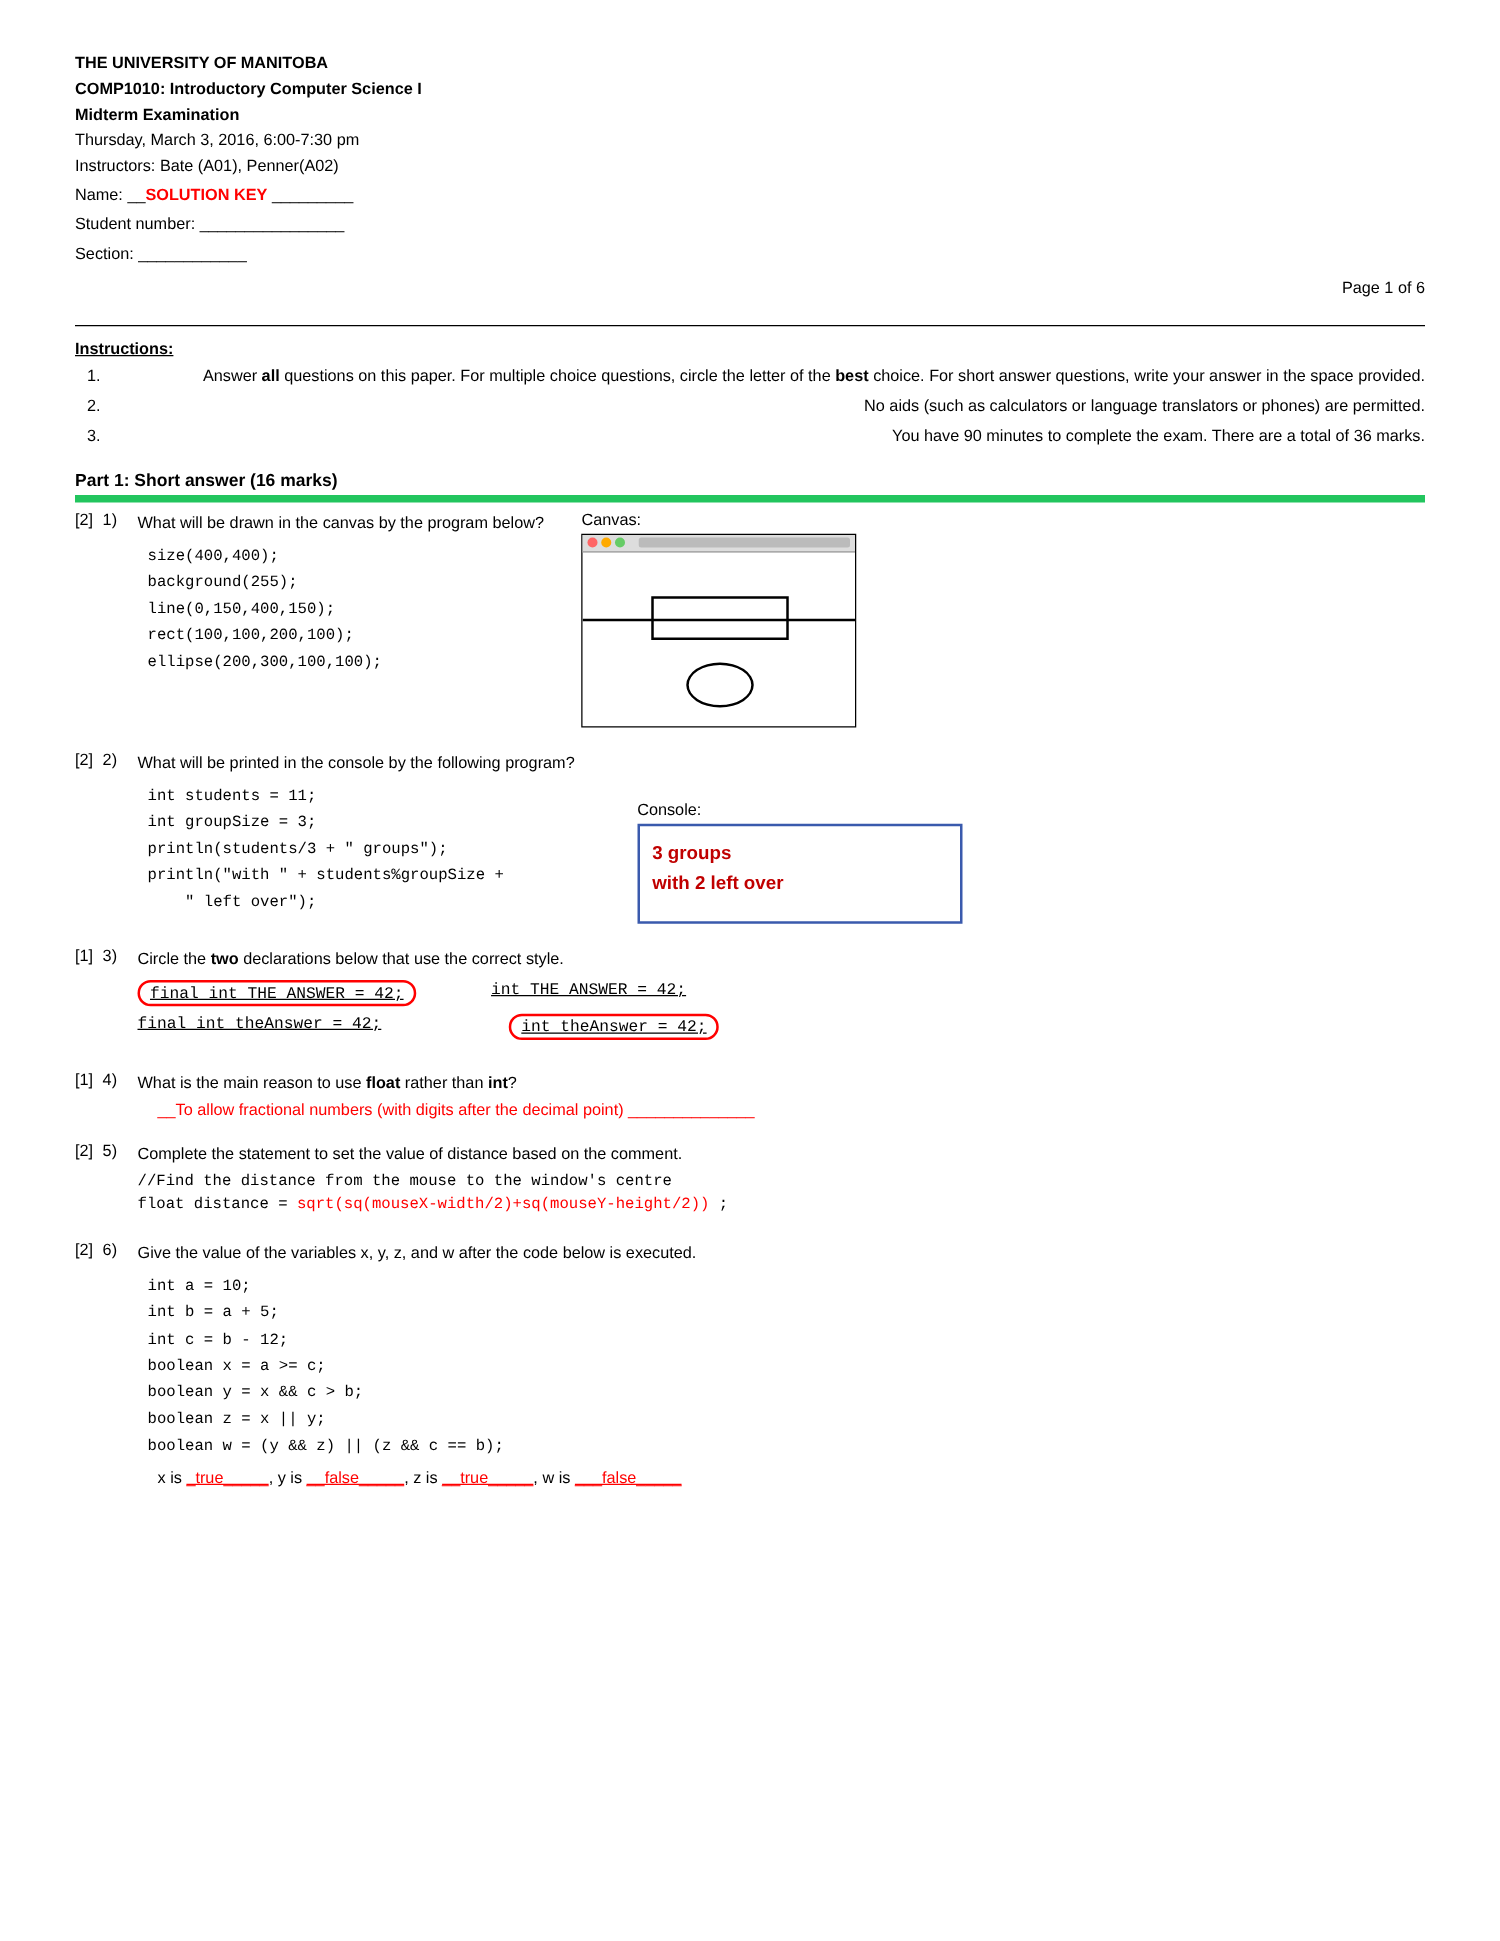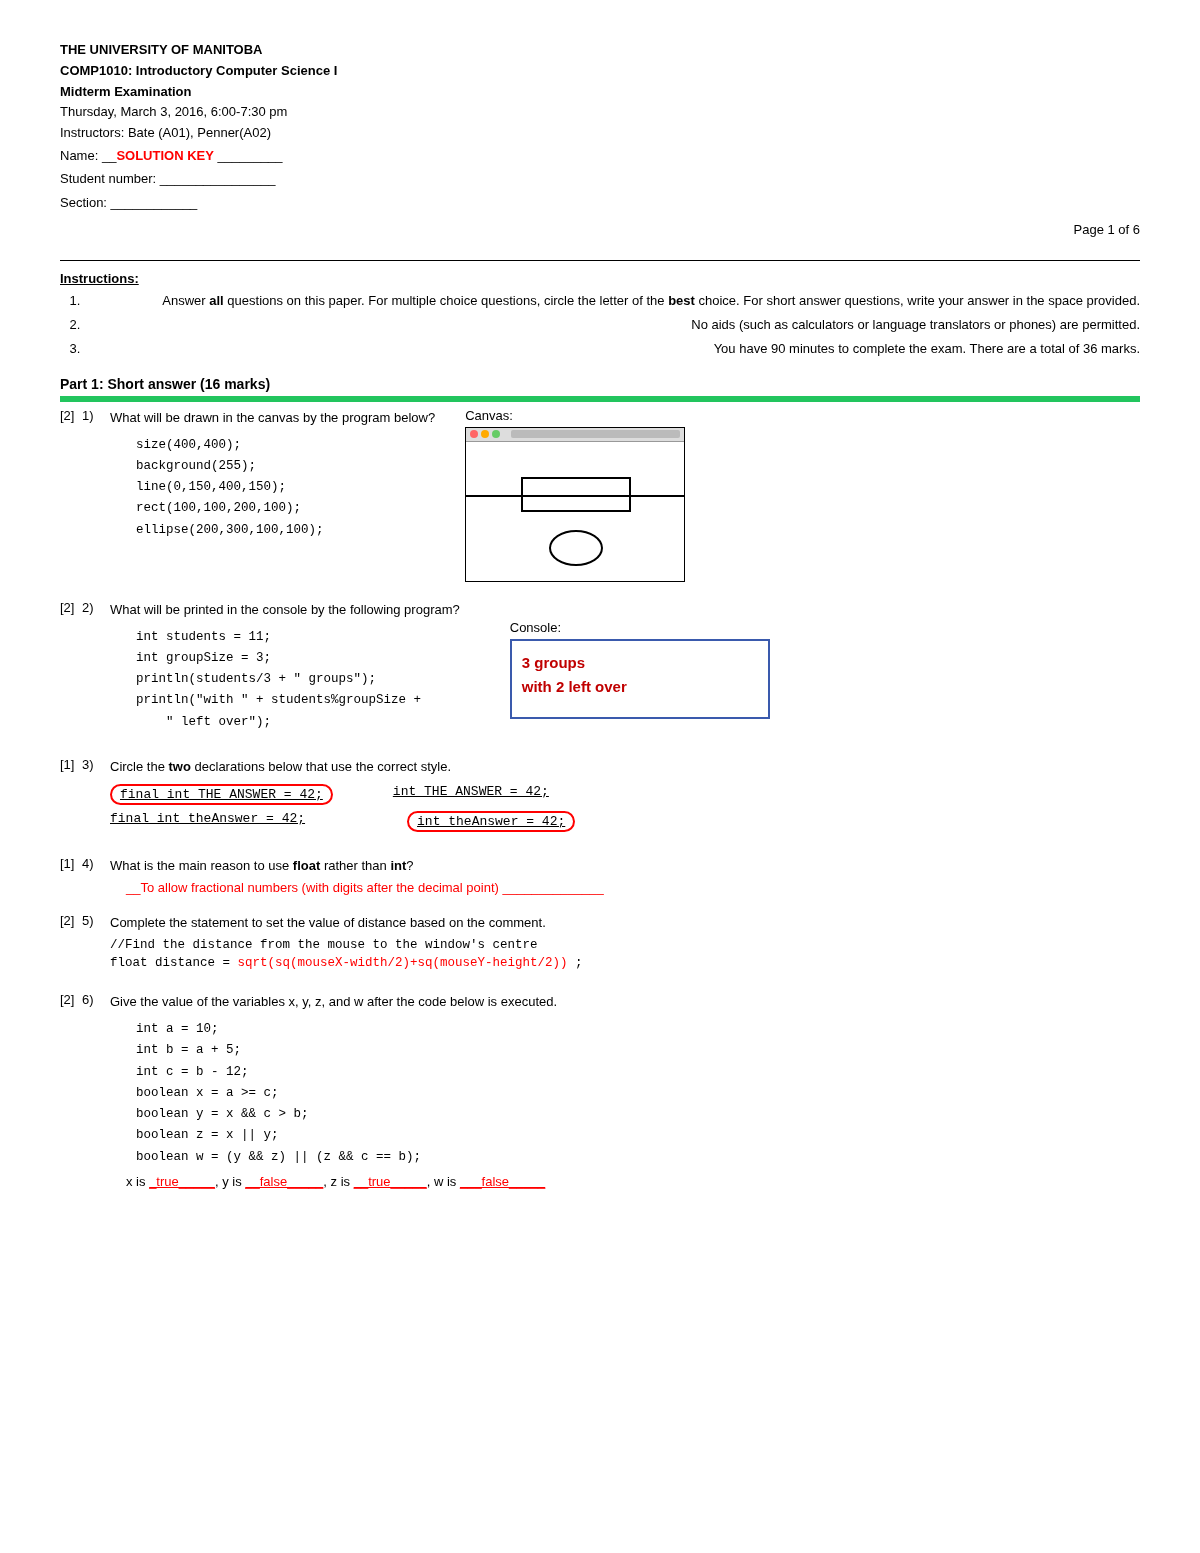--- a/index.html
+++ b/index.html
@@ -45,37 +45,37 @@
       margin-left: 20px;
       padding: 10px;
       flex-shrink: 0;
     }
     .console-label { font-size: 13px; margin-left: 20px; margin-bottom: 4px; }
     .console-text { color: #c00000; font-size: 15px; font-weight: bold; line-height: 1.6; }
     .code-block {
       font-family: 'Courier New', Courier, monospace;
       font-size: 12.5px;
       line-height: 1.7;
-      margin: 6px 0 6px 26px;
+      margin: 6px 0 6px 8px;
     }
     .answer-text { color: red; font-size: 13px; }
     .declaration-row { display: flex; gap: 60px; margin: 6px 0; font-family: 'Courier New', Courier, monospace; font-size: 13px; text-decoration: underline; }
     .circled-correct {
       display: inline-block;
       border: 2px solid red;
       border-radius: 20px;
       padding: 1px 8px;
       color: #000;
     }
     .answer-line { margin-top: 4px; font-size: 13px; margin-left: 16px; }
     .q5-code { font-family: 'Courier New', Courier, monospace; font-size: 12.5px; margin: 4px 0; }
     .highlight-red { color: red; }
     .var-answer { color: red; text-decoration: underline; font-size: 13px; }
     .with-canvas { display: flex; align-items: flex-start; }
-    .with-console { display: flex; align-items: center; }
+    .with-console { display: flex; align-items: flex-end; }
   </style>
 </head>
 <body>
 
 <div class="header-section">
   <div class="header-left">
     <div class="bold">THE UNIVERSITY OF MANITOBA</div>
     <div class="bold">COMP1010: Introductory Computer Science I</div>
     <div class="bold">Midterm Examination</div>
     <div>Thursday, March 3, 2016, 6:00-7:30 pm</div>

